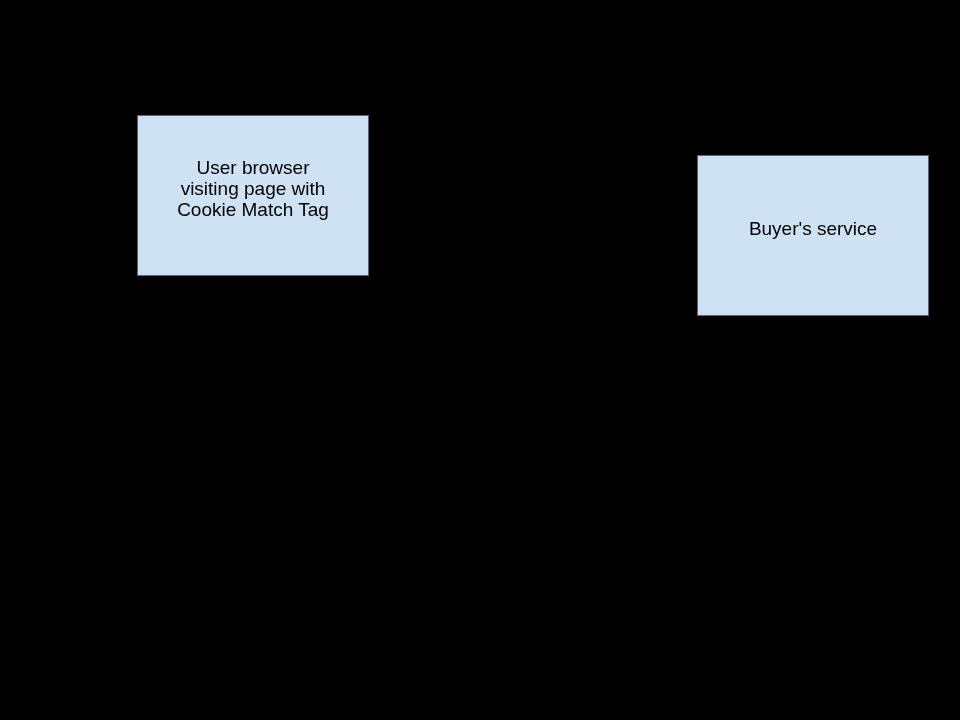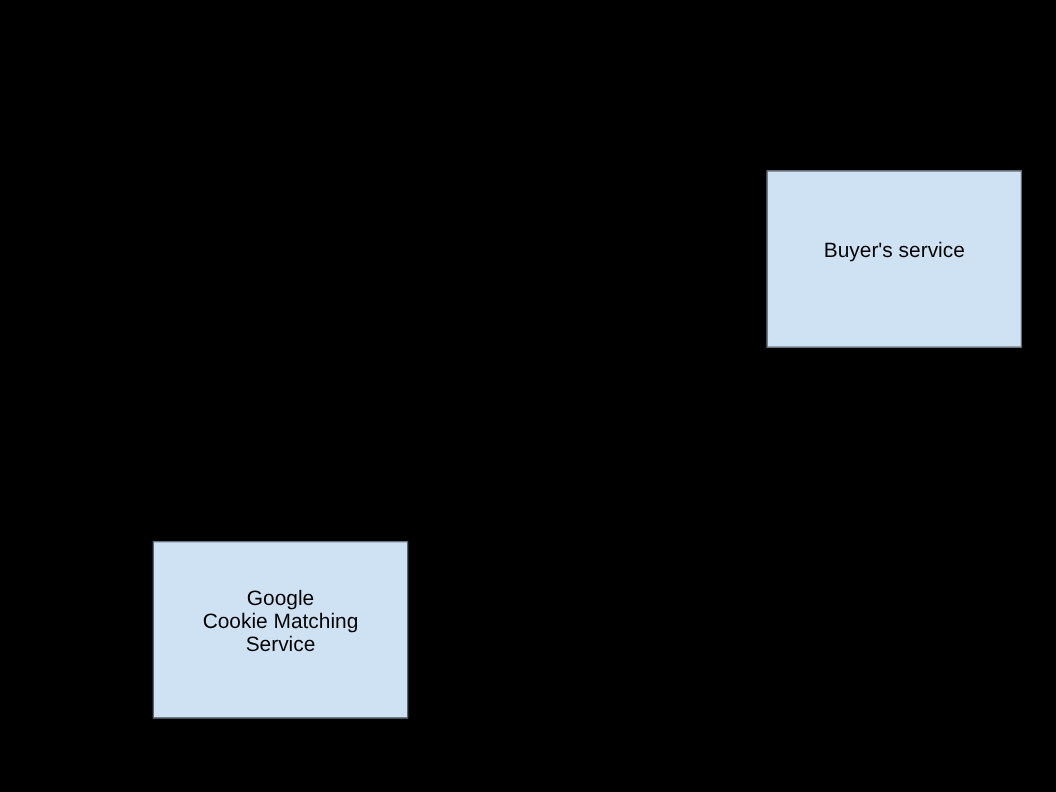--- a/index.html
+++ b/index.html
@@ -40,24 +40,24 @@
   }
   #node-user-browser   { left: 137px; top: 115px; }
   #node-buyers-service { left: 697px; top: 115px; margin-top: 40px; }
   #node-google-cms     { left: 139px; top: 492px; }
 </style>
 </head>
 <body>
 
 <div class="stage">
 
+  <div class="node" id="node-user-browser">
+    <span class="node-label">User browser
+visiting page with
+Cookie Match Tag</span>
+  </div>
 
   <div class="node" id="node-buyers-service">
     <span class="node-label">Buyer's service</span>
   </div>
 
-  <div class="node" id="node-google-cms">
-    <span class="node-label">Google
-Cookie Matching
-Service</span>
-  </div>
 
 </div>
 
 </body></html>

